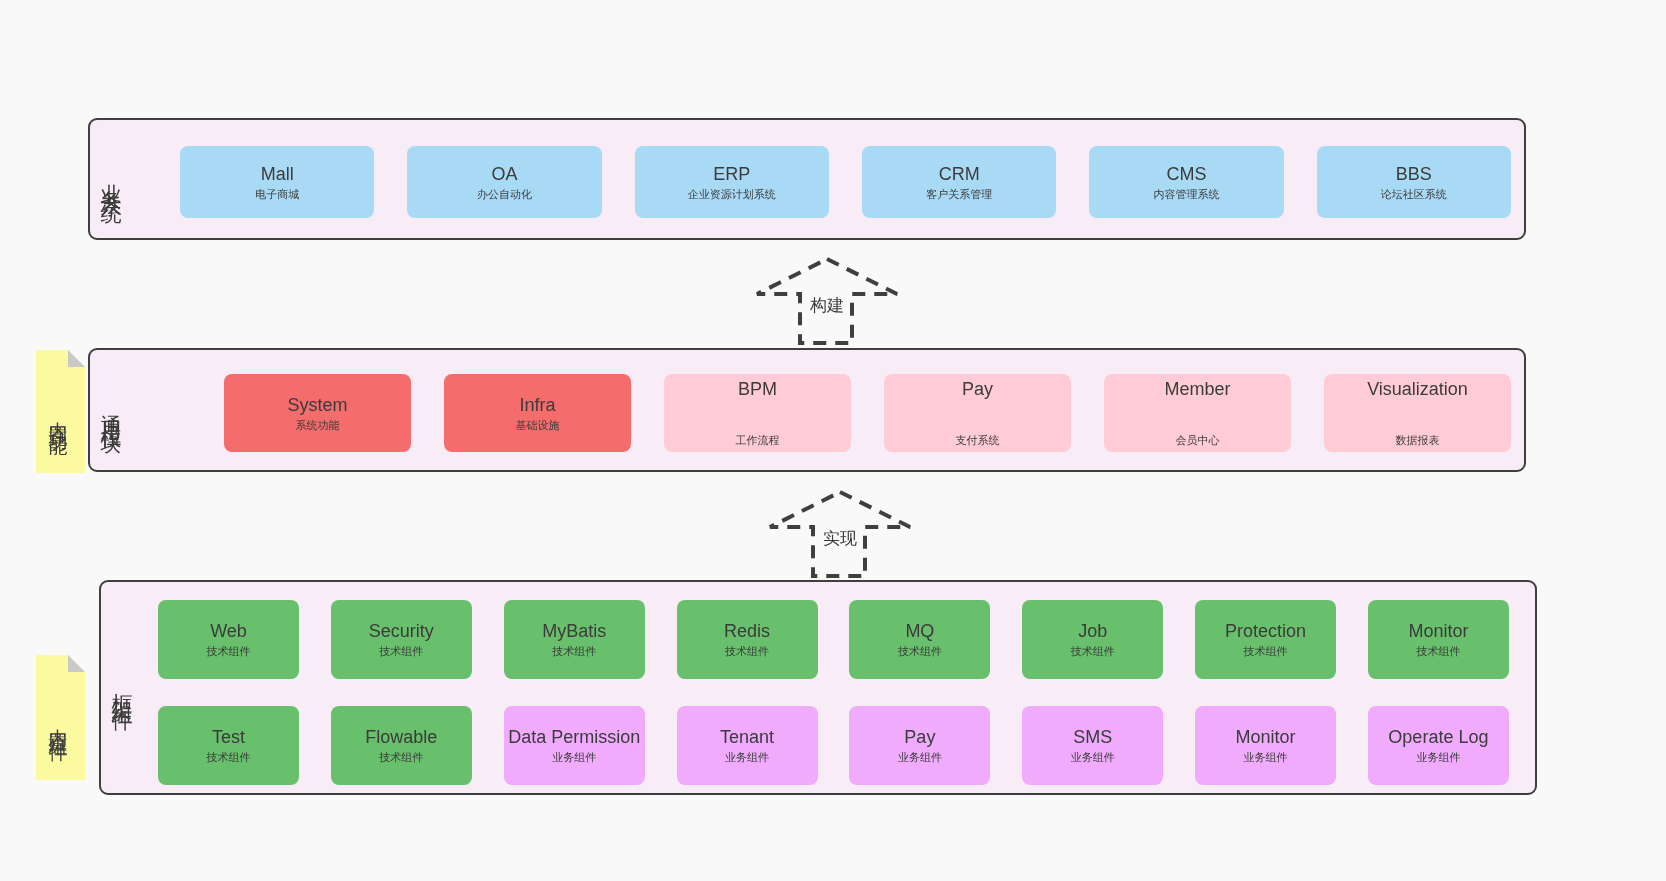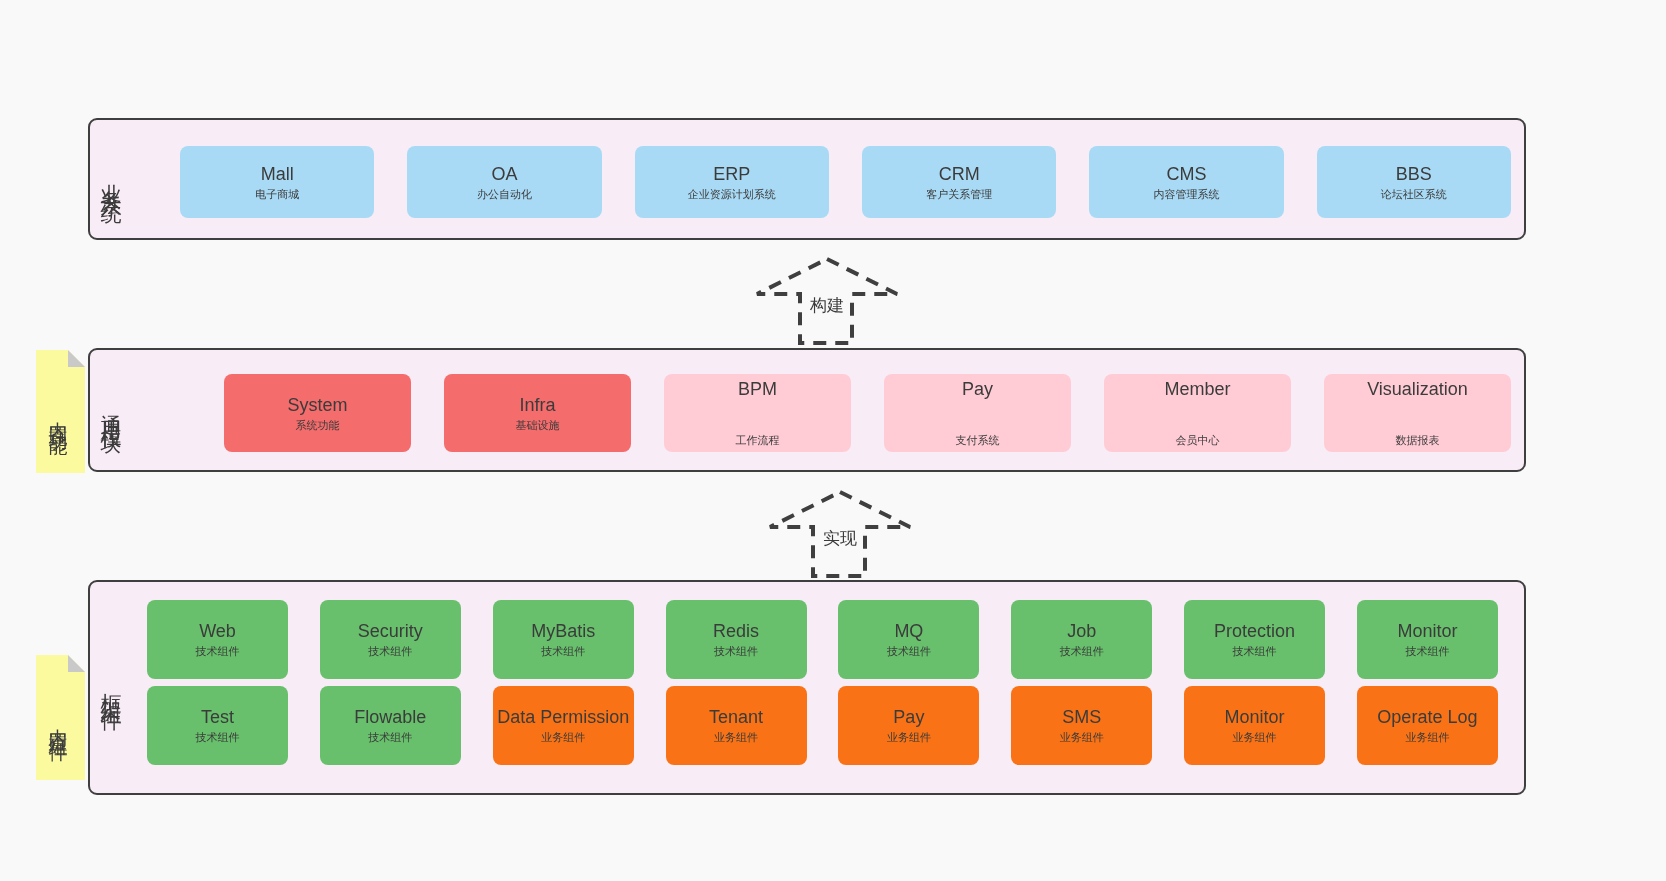--- a/index.html
+++ b/index.html
@@ -9,50 +9,50 @@
     font-family:"Liberation Sans","DejaVu Sans",sans-serif;
     color:#3b3b3b;
   }
   .panel {
     position:absolute; left:88px; width:1438px;
     background:#f8edf6; border:2px solid #3f3f3f; border-radius:9px;
     box-sizing:border-box;
   }
   .panel-1 { top:118px; height:122px; }
   .panel-2 { top:348px; height:124px; }
-  .panel-3 { top:580px; height:215px; }
+  .panel-3 { top:580px; height:215px;margin-left:11px; }
   .v-label {
     position:absolute; left:11px; top:50%; transform:translateY(-50%);
     writing-mode:vertical-rl; text-orientation:upright;
     font-size:21px; letter-spacing:6px; line-height:1; white-space:nowrap;
   }
   .row {
     position:absolute; left:57px; right:13px;
     display:flex; justify-content:space-between;
   }
   .panel-1 .row { top:26px; }
   .panel-2 .row { top:24px;padding-left:44px; }
   .panel-3 .row-a { top:18px; right:26px; }
-  .panel-3 .row-b { top:104px; right:26px;align-items:center; }
+  .panel-3 .row-b { top:124px; right:26px;align-items:center; }
   .box {
     border-radius:8px; display:flex; flex-direction:column;
     align-items:center; justify-content:center; text-align:center;
     box-sizing:border-box; padding:2px 4px;
   }
   .box span { display:block; }
   .box .t { font-size:18px; line-height:1.4; }
   .box .s { font-size:11px; line-height:1.4; }
   .w190 { width:216px; height:72px;margin-left:33px; }
   .panel-2 .w190 { height:78px; }
   .w141 { width:141px; height:79px; }
   .blue  { background:#a9daf5; }
   .red   { background:#f56c6c; }
   .pink  { background:#ffccd5;gap:31px; }
   .gdark { background:#68c06c; }
-  .glite { background:#f97316; }
+  .glite { background:#f0abfc; }
   .sticky {
     position:absolute; left:36px; width:49px; background:#fbfa9e;
   }
   .sticky-2 { top:350px; height:123px; }
   .sticky-3 { top:655px; height:125px; }
   .sticky .cut  { position:absolute; top:0; right:0; width:17px; height:17px;
                   background:#f9f9f9; clip-path:polygon(0 0,100% 0,100% 100%); }
   .sticky .fold { position:absolute; top:0; right:0; width:17px; height:17px;
                   background:#c9c9c9; clip-path:polygon(0 0,100% 100%,0 100%); }
   .sticky .v-label { left:13px; top:54%; font-size:19px; letter-spacing:5px; }

